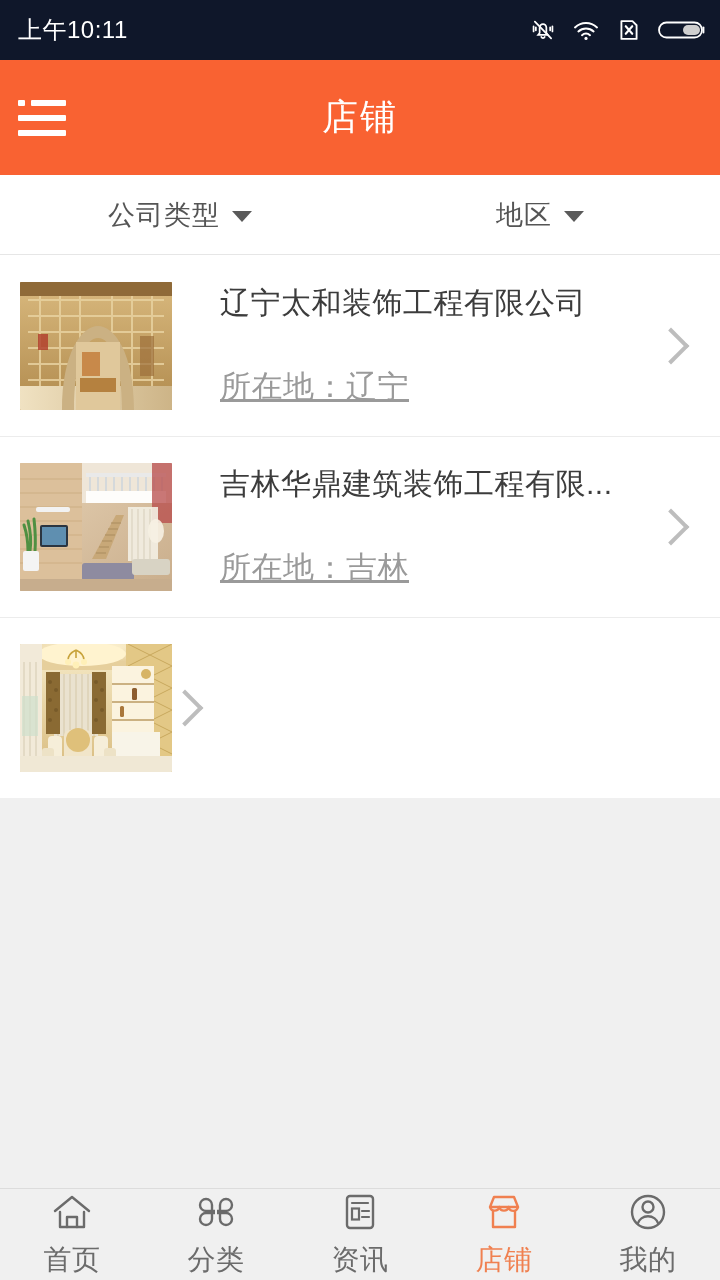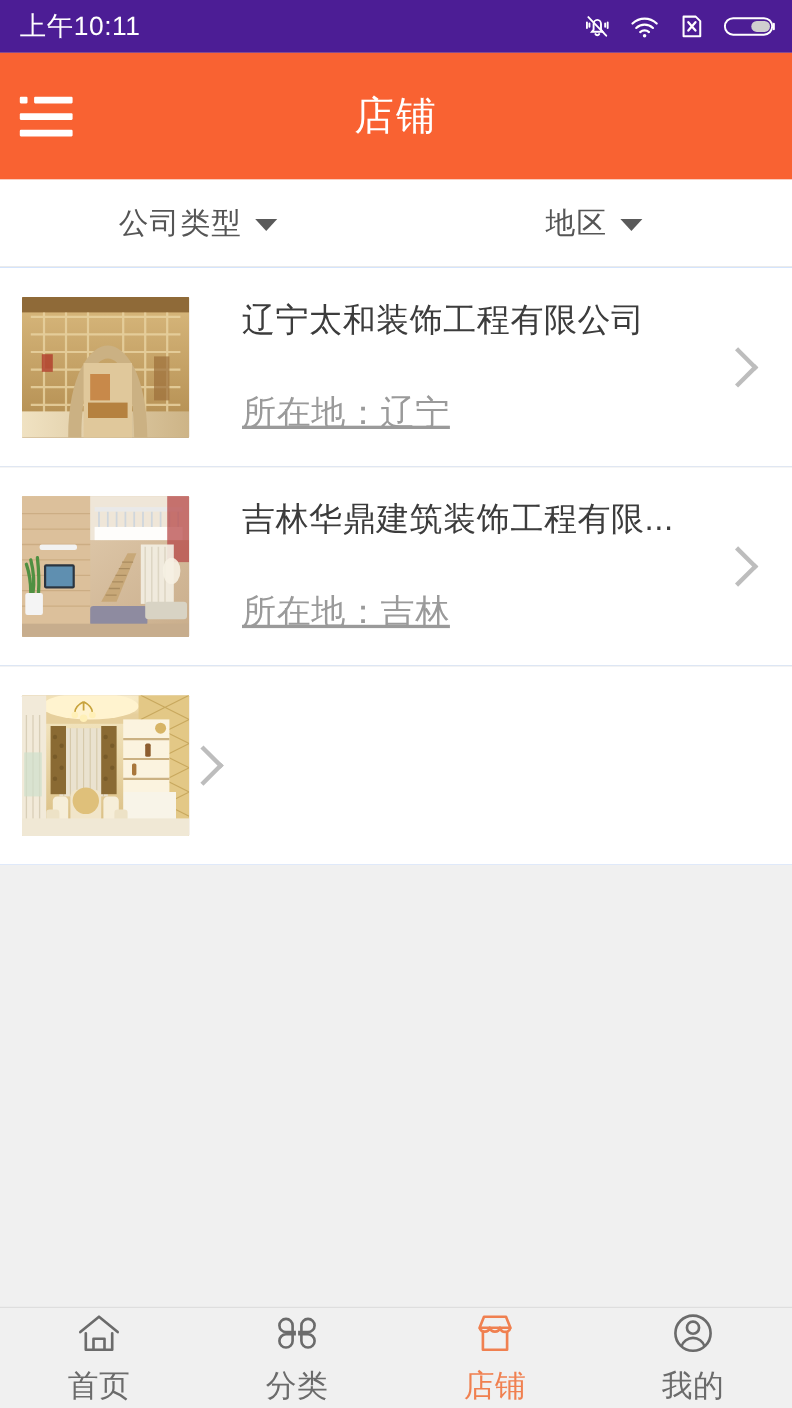--- a/index.html
+++ b/index.html
@@ -6,21 +6,21 @@
   html, body { width:720px; height:1280px; }
   body {
     font-family:"Liberation Sans", sans-serif;
     background:#f0f0f0;
     overflow:hidden;
     position:relative;
   }
 
   
   .statusbar {
-    height:48px; background:#4c1d95; color:#fff;
+    height:60px; background:#0f172a; color:#fff;
     display:flex; align-items:center; justify-content:space-between;
     padding:0 14px 0 18px;
   }
   .statusbar .time { font-size:24px; letter-spacing:0.5px; color:#fff; }
   .statusbar .icons { display:flex; align-items:center; gap:16px; }
   .sb-ico { display:block; }
 
   
   .header {
     height:115px; background:#f96232;
@@ -53,21 +53,21 @@
   .filter-label { font-size:27px; color:#555; letter-spacing:1px; }
   .caret {
     width:0; height:0;
     border-left:10px solid transparent;
     border-right:10px solid transparent;
     border-top:11px solid #5a5a5a;
     margin-top:4px;
   }
 
   
-  .list { background:#3b82f6; }
+  .list { background:#0f172a; }
   .list-item {
     height:181px; display:flex; align-items:center;
     padding:0 22px 0 20px; position:relative; cursor:pointer;
     background:#fff;
   }
   .list-item + .list-item::before {
     content:""; position:absolute; left:0; right:0; top:0;
     height:1px; background:#ececec;
   }
   .thumb {
@@ -350,20 +350,31 @@
         <g fill="none" stroke="#6b6b6b" stroke-width="2.4">
           <path d="M21 21H12a6 6 0 1 1 6-6v6z"></path>
           <path d="M23 21h9a6 6 0 1 0-6-6v6z"></path>
           <path d="M21 23H12a6 6 0 1 0 6 6v-6z"></path>
           <path d="M23 23h9a6 6 0 1 1-6 6v-6z"></path>
         </g>
       </svg>
       <span class="tab-label">分类</span>
     </div>
 
+    <div class="tab">
+      <svg class="tab-icon" viewBox="0 0 44 44">
+        <rect x="9" y="6" width="26" height="32" rx="3" fill="none" stroke="#6b6b6b" stroke-width="2.4"></rect>
+        <g stroke="#6b6b6b" stroke-width="2.2" stroke-linecap="round">
+          <path d="M14 13h16"></path>
+          <path d="M24 21h7M24 27h7"></path>
+        </g>
+        <rect x="14" y="18.5" width="7" height="11" fill="none" stroke="#6b6b6b" stroke-width="2.2"></rect>
+      </svg>
+      <span class="tab-label">资讯</span>
+    </div>
 
     <div class="tab active">
       <svg class="tab-icon" viewBox="0 0 44 44">
         <g fill="none" stroke="#f08050" stroke-width="2.4" stroke-linejoin="round">
           <path d="M8 17 L12 7 H32 L36 17 Z"></path>
           <path d="M8 17 a4.8 4.8 0 0 0 9.3 0 a4.8 4.8 0 0 0 9.3 0 a4.8 4.8 0 0 0 9.4 0"></path>
           <path d="M11 20v17h22V20"></path>
         </g>
       </svg>
       <span class="tab-label">店铺</span>

